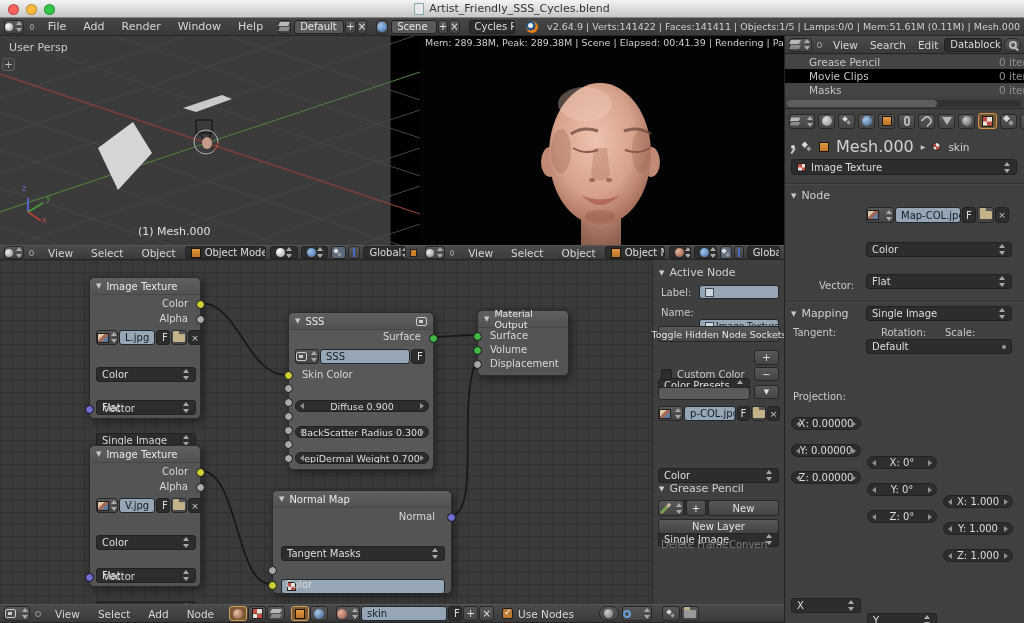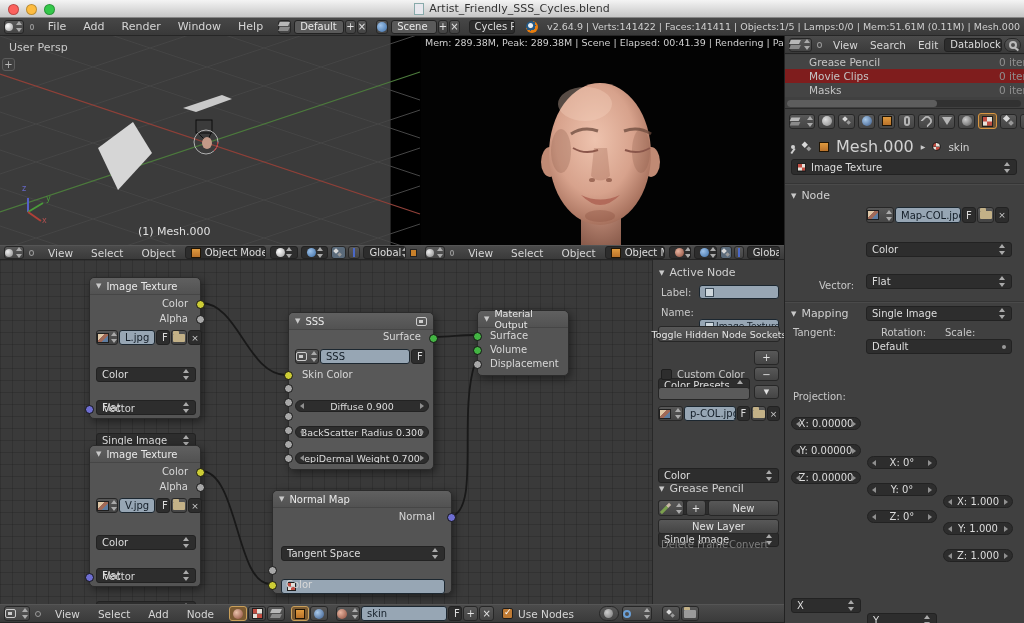--- a/index.html
+++ b/index.html
@@ -414,21 +414,21 @@
     </div>
 
     <div class="node" style="left:272px;top:230px;width:180px;height:104px">
       <div class="nh">
           <span class="tri">▼</span>
           <span>Normal Map</span>
         </div>
       <span class="slab" style="right:16px;top:20px">Normal</span>
       <div class="sock s-p" style="right:-5px;top:22px"></div>
       <div class="w abs" style="left:8px;top:38px;width:164px">
-          <span>Tangent Space</span>
+          <span>Tangent Masks</span>
           <span class="ud"></span>
         </div>
       <div class="w light abs" style="left:8px;top:56px;width:164px;gap:4px">
           <span class="i-checker" style="width:9px;height:9px"></span>
         </div>
 
       <div class="sock s-g" style="left:-5px;top:75px"></div>
       <span class="slab" style="left:13px;top:88px">Color</span>
       <div class="sock s-y" style="left:-5px;top:90px"></div>
     </div>
@@ -584,21 +584,21 @@
         </div>
       <div class="btn" style="width:22px;height:14px;border-radius:7px;margin-left:2px">
           <span class="i-search"></span>
         </div>
     </div>
 
     <div class="abs" style="left:0;top:19px;width:240px;height:14px;background:#444;overflow:hidden">
       <span class="abs" style="left:24px;top:1px;font-size:10.5px;color:#c4c4c4">Grease Pencil</span>
       <span class="abs" style="left:214px;top:1px;font-size:10.5px;color:#8f8f8f;white-space:nowrap">0 items</span>
     </div>
-    <div class="abs" style="left:0;top:33px;width:240px;height:14px;background:#7f1d1d;overflow:hidden">
+    <div class="abs" style="left:0;top:33px;width:240px;height:14px;background:#000000;overflow:hidden">
       <span class="abs" style="left:24px;top:1px;font-size:10.5px;color:#c4c4c4">Movie Clips</span>
       <span class="abs" style="left:214px;top:1px;font-size:10.5px;color:#8f8f8f;white-space:nowrap">0 items</span>
     </div>
     <div class="abs" style="left:0;top:47px;width:240px;height:14px;background:#444;overflow:hidden">
       <span class="abs" style="left:24px;top:1px;font-size:10.5px;color:#c4c4c4">Masks</span>
       <span class="abs" style="left:214px;top:1px;font-size:10.5px;color:#8f8f8f;white-space:nowrap">0 items</span>
     </div>
     <div class="abs" style="left:2px;top:64px;width:234px;height:7px;background:#313131;border-radius:4px">
       <div style="width:150px;height:7px;background:#5d5d5d;border-radius:4px"></div>
     </div>

